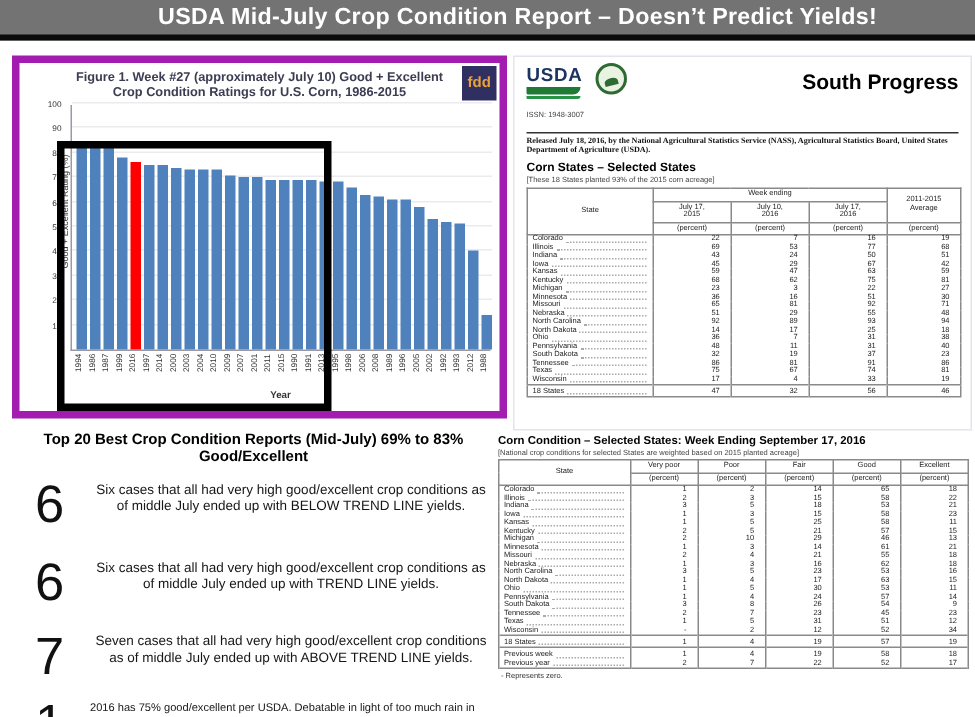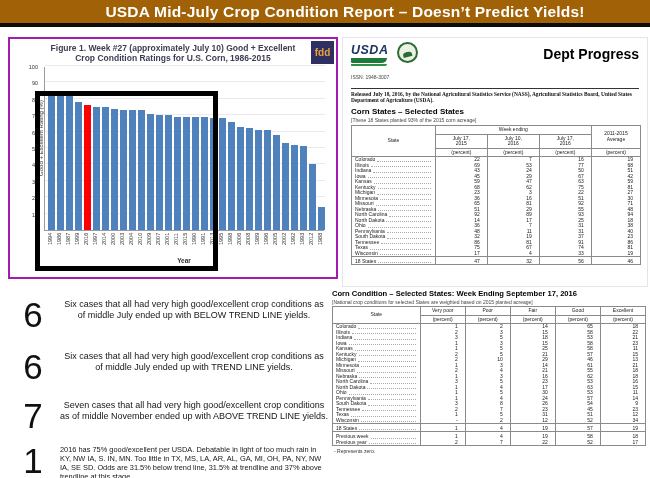--- a/index.html
+++ b/index.html
@@ -2,27 +2,27 @@
 <html><head>
 <meta charset="utf-8">
 <style>
   * { margin:0; padding:0; box-sizing:border-box; }
   html,body { width:650px; height:478px; background:#fff; overflow:hidden;
               font-family:"Liberation Sans", sans-serif; }
   #slide { position:relative; width:650px; height:478px; background:#fff; }
 
   
   #title-bar { position:absolute; left:0; top:0; width:650px; height:27px;
-    background:#a16207; border-bottom:4px solid #0b0b0b;
+    background:#737373; border-bottom:4px solid #0b0b0b;
     display:flex; align-items:center; justify-content:center;padding-left:40px; }
   #title-bar .t { color:#fff; font-weight:bold; font-size:15.5px; letter-spacing:.2px; }
 
   
   #chart-panel { position:absolute; left:8px; top:37px; width:330px; height:242px;
-    background:#fff; border:2px solid #a21caf; }
+    background:#fff; border:5px solid #a21caf; }
   .fig-title { margin-top:4px; text-align:center; font-weight:bold; font-size:8.5px;
     line-height:10px; color:#3c3d52; }
   #fdd-logo { position:absolute; top:2px; right:2px; width:23px; height:23px;
     background:#2F3061; color:#E9A23B; font-weight:bold; font-size:10px;
     display:flex; align-items:center; justify-content:center; }
   #plot-area { position:absolute; left:34px; top:28px; width:280px; height:164px;
     border-left:1px solid #9a9aa6; border-bottom:1px solid #9a9aa6; }
   .gridline { position:absolute; left:0; width:280px; height:1px; background:#ebebee; }
   #bars { position:absolute; left:0; bottom:0; width:280px; height:164px;
     display:flex; align-items:flex-end; gap:2px; padding-left:3px; }
@@ -52,21 +52,21 @@
   .comment-item .txt { flex:1; font-size:9px; line-height:11px; color:#161616;
     text-align:center; padding:2px 4px 0 0; }
   #item-1 { margin-top:9px; } #item-2 { margin-top:16px; } #item-3 { margin-top:13px; }
   #item-4 { margin-top:9px; }
   #item-4 .txt { font-size:7.4px; line-height:9px; text-align:left; }
 
   
   .doc { position:absolute; background:#fff; }
   #doc-top { left:342px; top:37px; width:306px; height:250px; border:1px solid #e4e4ec; }
   #usda-logo { position:absolute; left:8px; top:5px; width:38px; }
-  #usda-logo .usda-txt { font-weight:bold; font-size:12.5px; color:#1b3560; letter-spacing:.5px;font-style:italic; }
+  #usda-logo .usda-txt { font-weight:bold; font-size:12.5px; color:#1b3560; letter-spacing:.5px; }
   #usda-logo .usda-swoosh { width:36px; height:5px; background:#1E7A34;
     border-radius:0 0 8px 2px; margin-top:1px; }
   #usda-logo .usda-swoosh2 { width:36px; height:2px; background:#2a9247;
     border-radius:0 0 6px 2px; margin-top:1px; }
   #nass-emblem { position:absolute; left:54px; top:4px; width:21px; height:21px;
     border-radius:50%; border:2px solid #2e6b33; background:#eaf2e2; }
   #nass-emblem .inner { position:absolute; left:4px; top:8px; width:9px; height:5px;
     background:#2e6b33; border-radius:50% 50% 0 0; transform:rotate(-15deg); }
   #doc-top-title { position:absolute; right:8px; top:8px; font-weight:bold; font-size:14px; color:#000; }
   #issn { position:absolute; left:8px; top:36px; font-size:5px; color:#444; }
@@ -208,48 +208,49 @@
         <div class="xlab">1993</div>
         <div class="xlab">2012</div>
         <div class="xlab">1988</div>
       </div>
     <div id="x-axis-title">Year</div>
     <div id="top20-box"></div>
   </div>
 
 
   <div id="commentary">
+    <div id="top20-heading">Top 20 Best Crop Condition Reports (Mid-July) 69% to 83% Good/Excellent</div>
     <div class="comment-item" id="item-1">
       <div class="big-num">6</div>
       <div class="txt">Six cases that all had very high good/excellent crop conditions as of middle July ended up with BELOW TREND LINE yields.</div>
     </div>
     <div class="comment-item" id="item-2">
       <div class="big-num">6</div>
       <div class="txt">Six cases that all had very high good/excellent crop conditions as of middle July ended up with TREND LINE yields.</div>
     </div>
     <div class="comment-item" id="item-3">
       <div class="big-num">7</div>
-      <div class="txt">Seven cases that all had very high good/excellent crop conditions as of middle November ended up with ABOVE TREND LINE yields.</div>
+      <div class="txt">Seven cases that all had very high good/excellent crop conditions as of middle July ended up with ABOVE TREND LINE yields.</div>
     </div>
     <div class="comment-item" id="item-4">
       <div class="big-num">1</div>
       <div class="txt">2016 has 75% good/excellent per USDA.  Debatable in light of too much rain in KY, NW IA, S. IN, MN.  Too little in TX, MS, LA, AR, AL, GA, MI, OH, PA, NY, NW IA, SE SD.  Odds are 31.5% below trend line, 31.5% at trendline and 37% above trendline at this stage.</div>
     </div>
   </div>
 
   <div class="doc" id="doc-top">
     <div id="usda-logo">
       <div class="usda-txt">USDA</div>
       <div class="usda-swoosh"></div>
       <div class="usda-swoosh2"></div>
     </div>
     <div id="nass-emblem">
       <div class="inner"></div>
     </div>
-    <div id="doc-top-title">Dept Progress</div>
+    <div id="doc-top-title">South Progress</div>
     <div id="issn">ISSN: 1948-3007</div>
     <div id="doc-rule"></div>
     <div id="released">Released July 18, 2016, by the National Agricultural Statistics Service (NASS), Agricultural Statistics Board, United States Department of Agriculture (USDA).</div>
     <div id="silking-title">Corn States – Selected States</div>
     <div id="silking-sub">[These 18 States planted 93% of the 2015 corn acreage]</div>
     <div id="silking-table-wrap">
       <table class="mini" id="silking-table">
         <colgroup>
           <col class="c-state">
             <col class="c-date">

